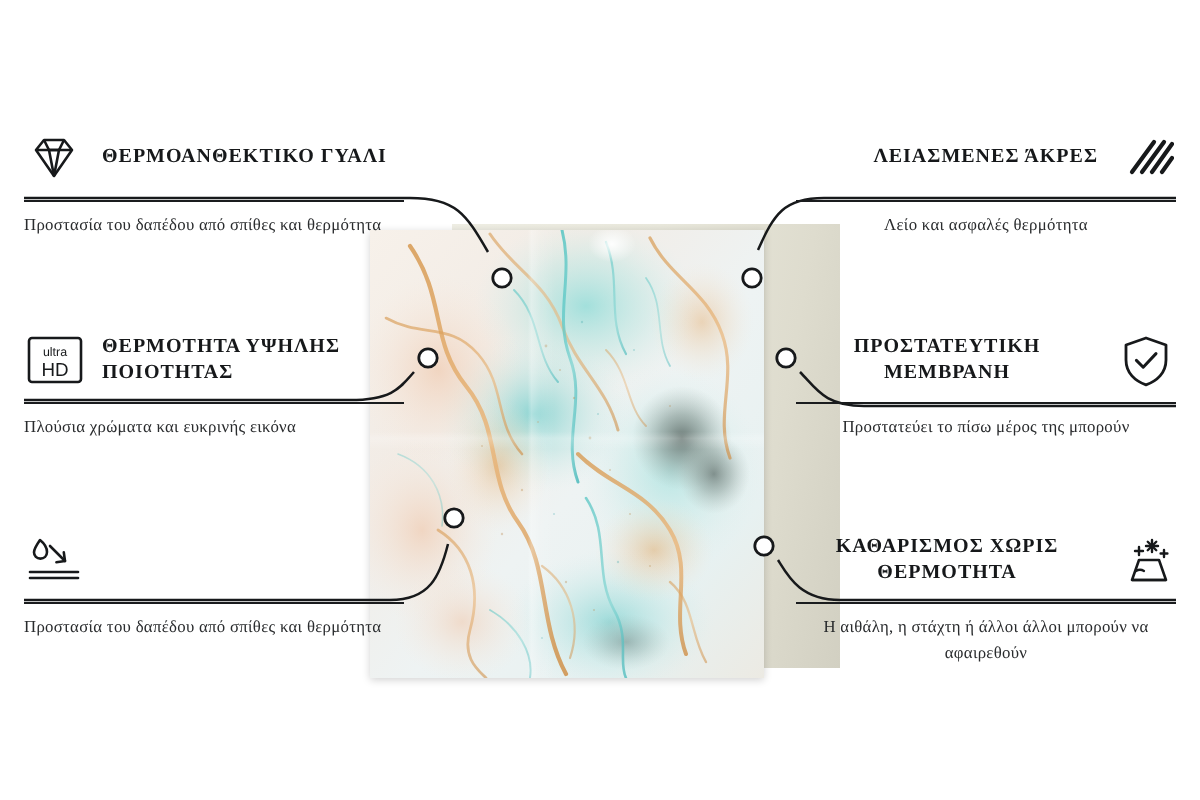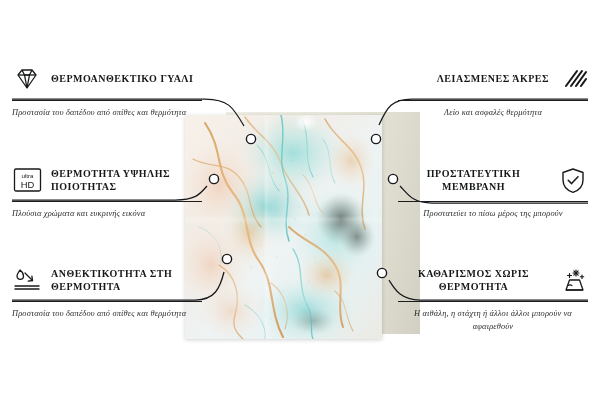--- a/index.html
+++ b/index.html
@@ -77,21 +77,20 @@
     color: #16181a;
   }
 
   .feat-rule { height: 1px; background: #1a1c1e; margin-top: 4px; width: 100%; }
 
   .feat-desc {
     margin-top: 6px;
     font-family: "Liberation Serif", "DejaVu Serif", serif;
     font-size: 8.4px; line-height: 1.5; color: #2a2c2e;
     letter-spacing: .15px;
-    font-style: italic;
   }
 
   
   #feat-l1, #feat-r1 { top: 62px; }
   #feat-l2, #feat-r2 { top: 163px; }
   #feat-l3, #feat-r3 { top: 263px; }
 </style>
 </head>
 <body>
 
@@ -279,21 +278,20 @@
         <svg width="29" height="26" viewBox="0 0 29 26">
           <g fill="none" stroke="#17191b" stroke-width="1.3" stroke-linecap="round" stroke-linejoin="round">
             <path d="M7,3 C9.5,5 10.5,7.2 10.5,9 C10.5,11 9,12.3 7.2,12.3 C5.4,12.3 4,11 4,9.1 C4,7.4 5.2,5.6 7,3 Z"></path>
             <path d="M12,6 L19.5,13.5"></path>
             <path d="M19.5,13.5 L15.2,14.1 M19.5,13.5 L18.9,9.2"></path>
             <path d="M2,19 H26"></path>
             <path d="M2,22 H26"></path>
           </g>
         </svg>
       </span>
-      <span class="feat-title">ΑΝΘΕΚΤΙΚΟΤΗΤΑ ΣΤΗ ΘΕΡΜΟΤΗΤΑ</span>
     </div>
     <div class="feat-rule"></div>
     <div class="feat-desc">Προστασία του δαπέδου από σπίθες και θερμότητα</div>
   </div>
 
   <div class="feature right" id="feat-r1">
     <div class="feat-head">
       <span class="feat-icon">
         <svg width="27" height="24" viewBox="0 0 27 24">
           <g stroke="#17191b" stroke-width="2.1" stroke-linecap="round">

